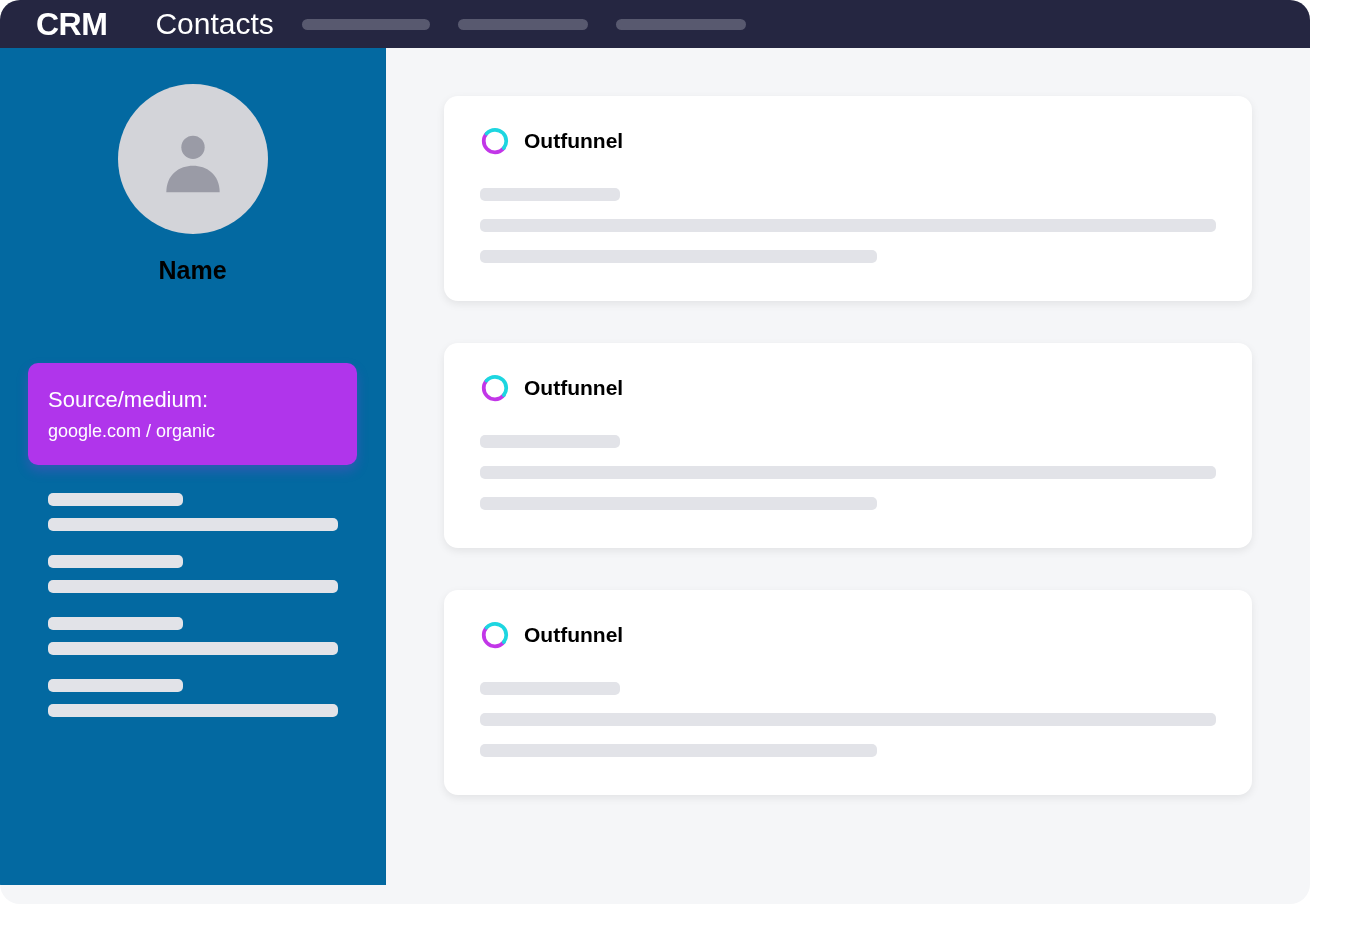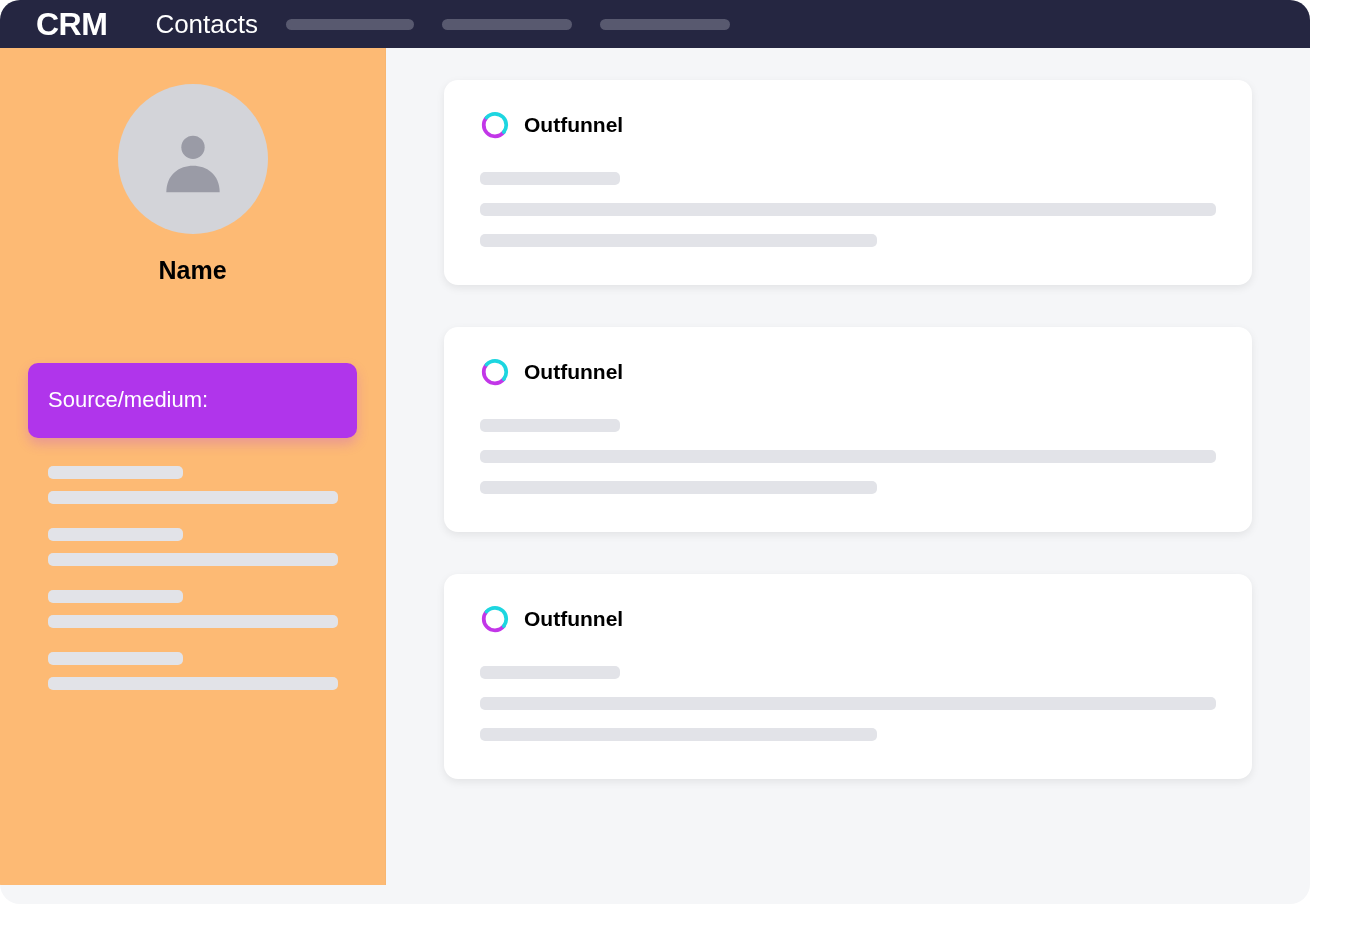--- a/index.html
+++ b/index.html
@@ -36,39 +36,39 @@
       font-weight: 800;
       letter-spacing: -0.5px;
     }
     .nav-items {
       display: flex;
       align-items: center;
       gap: 28px;
     }
     .nav-item-active {
       color: #ffffff;
-      font-size: 26px;
+      font-size: 30px;
       font-weight: 500;
     }
     .nav-placeholder {
       height: 11px;
       background: #58596f;
       border-radius: 6px;
     }
     .nav-placeholder:nth-of-type(1) { width: 130px; }
     .nav-placeholder:nth-of-type(2) { width: 128px; }
     .nav-placeholder:nth-of-type(3) { width: 130px; }
     .nav-placeholder:nth-of-type(4) { width: 130px; }
     .body-layout {
       display: flex;
       height: calc(100% - 67px);
     }
     .sidebar {
       width: 386px;
-      background: #fdba74;
+      background: #0369a1;
       padding: 36px 28px 28px 28px;
       border-right: 1px solid rgba(0,0,0,0.02);
     }
     .profile-block {
       display: flex;
       flex-direction: column;
       align-items: center;
       margin-bottom: 78px;
     }
     .avatar {
@@ -120,21 +120,21 @@
       margin-bottom: 12px;
     }
     .field-long {
       height: 13px;
       width: 290px;
       background: #e2e3e8;
       border-radius: 5px;
     }
     .main-content {
       flex: 1;
-      padding: 32px 58px;
+      padding: 48px 58px;
       display: flex;
       flex-direction: column;
       gap: 42px;
       overflow: hidden;
     }
     .card {
       background: #ffffff;
       border-radius: 14px;
       padding: 30px 36px 38px 36px;
       box-shadow: 0 3px 8px rgba(0,0,0,0.08);
@@ -194,20 +194,21 @@
           <svg viewBox="0 0 24 24">
             <circle cx="12" cy="8.5" r="3.5" fill="#9a9ba6"></circle>
             <path d="M 4 22 C 4 16.5 8 14 12 14 C 16 14 20 16.5 20 22 Z" fill="#9a9ba6"></path>
           </svg>
         </div>
         <div class="profile-name">Name</div>
       </div>
 
       <div class="source-card">
         <div class="source-label">Source/medium:</div>
+        <div class="source-value">google.com / organic</div>
       </div>
 
       <div class="field-group">
         <div class="field-short"></div>
         <div class="field-long"></div>
       </div>
       <div class="field-group">
         <div class="field-short"></div>
         <div class="field-long"></div>
       </div>

